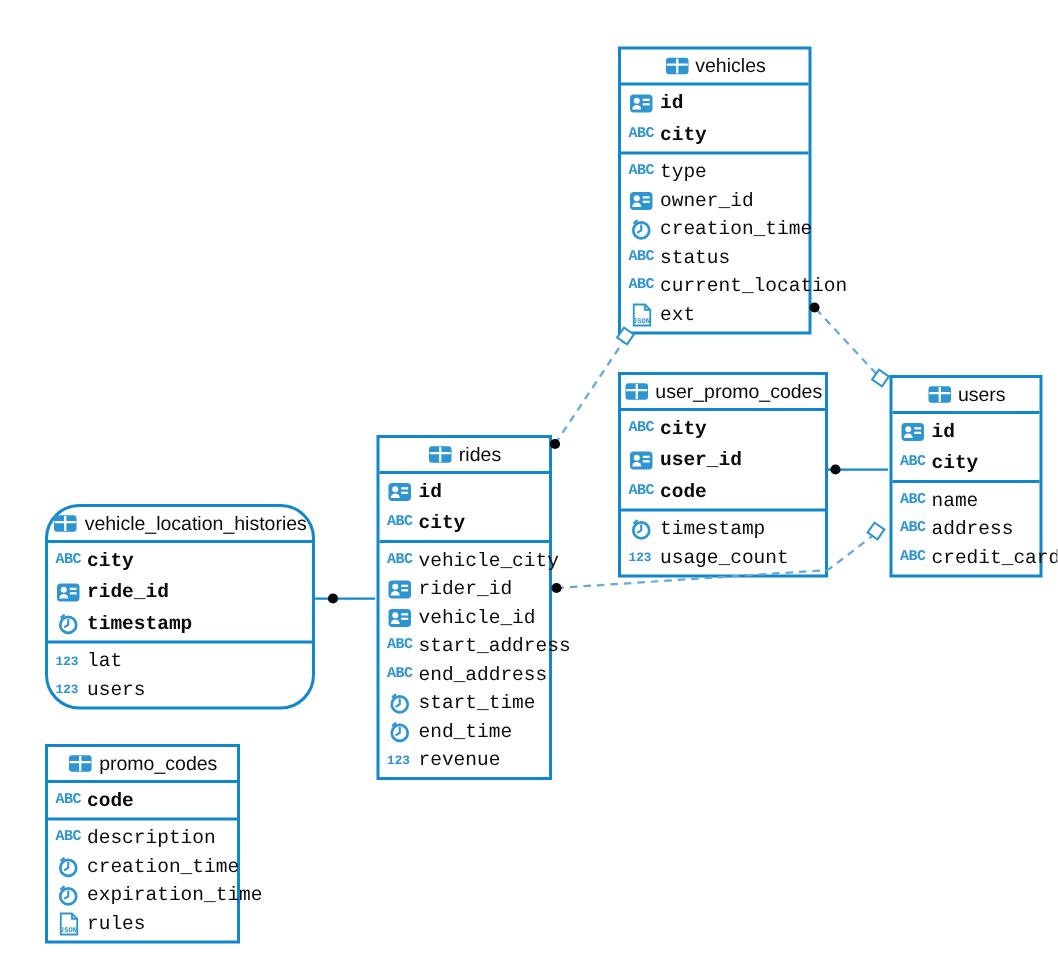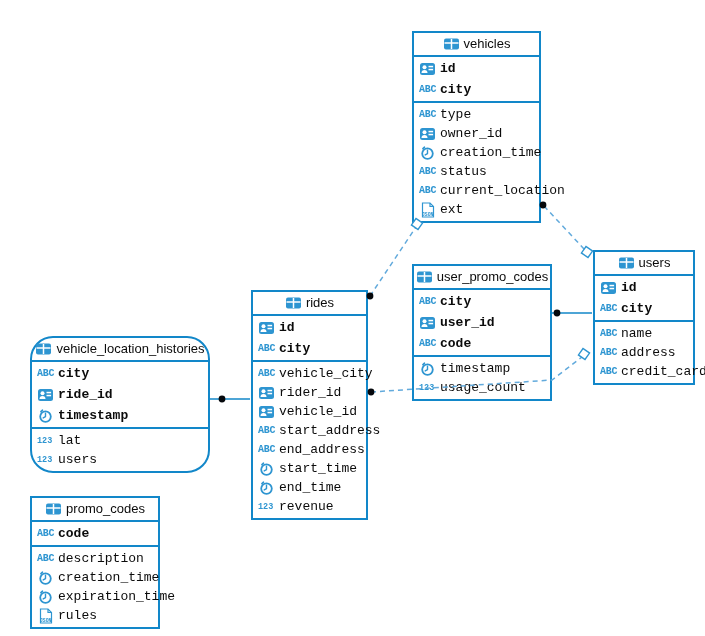--- a/index.html
+++ b/index.html
@@ -130,21 +130,21 @@
         <svg class="ic" viewBox="0 0 16 16">
             <path d="M3 1 h7.5 L14 4.5 V15 H3 z" fill="#fff" stroke="#2e95d1" stroke-width="1.2"></path>
             <path d="M10.5 1 V4.5 H14" fill="none" stroke="#2e95d1" stroke-width="1.2"></path>
             <text x="2.4" y="13.6" font-size="4.8" font-weight="bold" fill="#2e95d1">JSON</text>
           </svg>
         <span class="lbl">ext</span>
       </div>
     </div>
   </div>
 
-  <div class="table" style="left:412px;top:248px;width:140px;margin-top:16px;">
+  <div class="table" style="left:412px;top:248px;width:140px;">
     <div class="thead">
       <svg class="ic" viewBox="0 0 16 16">
           <rect x="0.5" y="2.5" width="15" height="11" rx="2" fill="#2e95d1"></rect>
           <line x1="1" y1="7" x2="15" y2="7" stroke="#fff" stroke-width="1.5"></line>
           <line x1="8" y1="3" x2="8" y2="13" stroke="#fff" stroke-width="1.5"></line>
         </svg>
       <span class="lbl">user_promo_codes</span>
     </div>
     <div class="tkeys">
       <div class="row">

